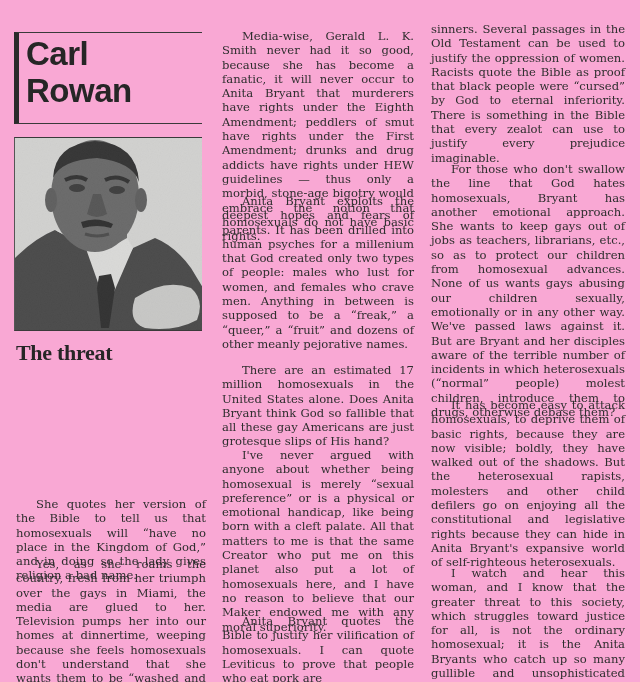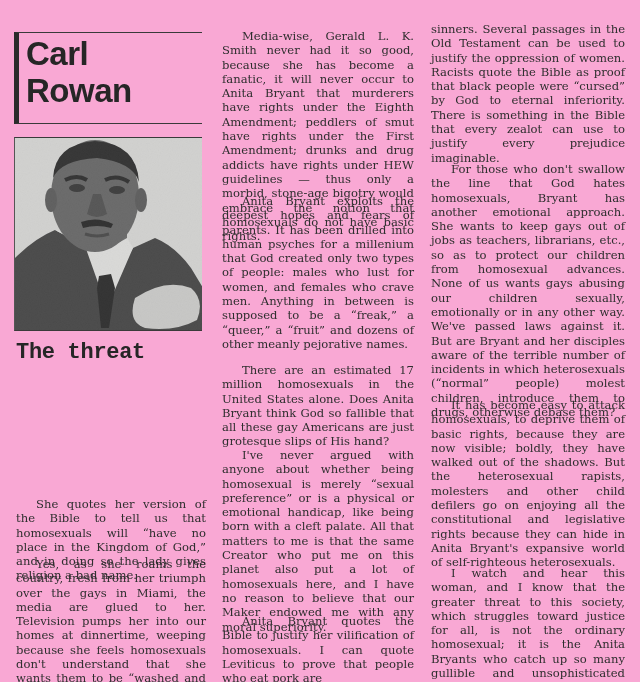--- a/index.html
+++ b/index.html
@@ -27,21 +27,21 @@
   }
   .photo {
     position: absolute; left: 14px; top: 137px; width: 188px; height: 194px;
     border-top: 1.5px solid #3a3a3a; border-left: 1px solid #555;
     border-bottom: 1.5px solid #3a3a3a;
     box-sizing: border-box; overflow: hidden;
     background: #dcdcda;
   }
   .headline {
     position: absolute; left: 16px; top: 340px;
-    font-family: Liberation Mono, monospace;
+    font-family: Liberation Serif, serif;
     font-weight: bold; font-size: 22px; line-height: 25px;
     color: #262626; letter-spacing: -0.3px;
   }
   .para {
     position: absolute;
     font-size: 11.6px; line-height: 14.3px;
     text-align: justify; color: #2e2e2e;
     text-indent: 20px; margin: 0;
     hyphens: manual;
   }

